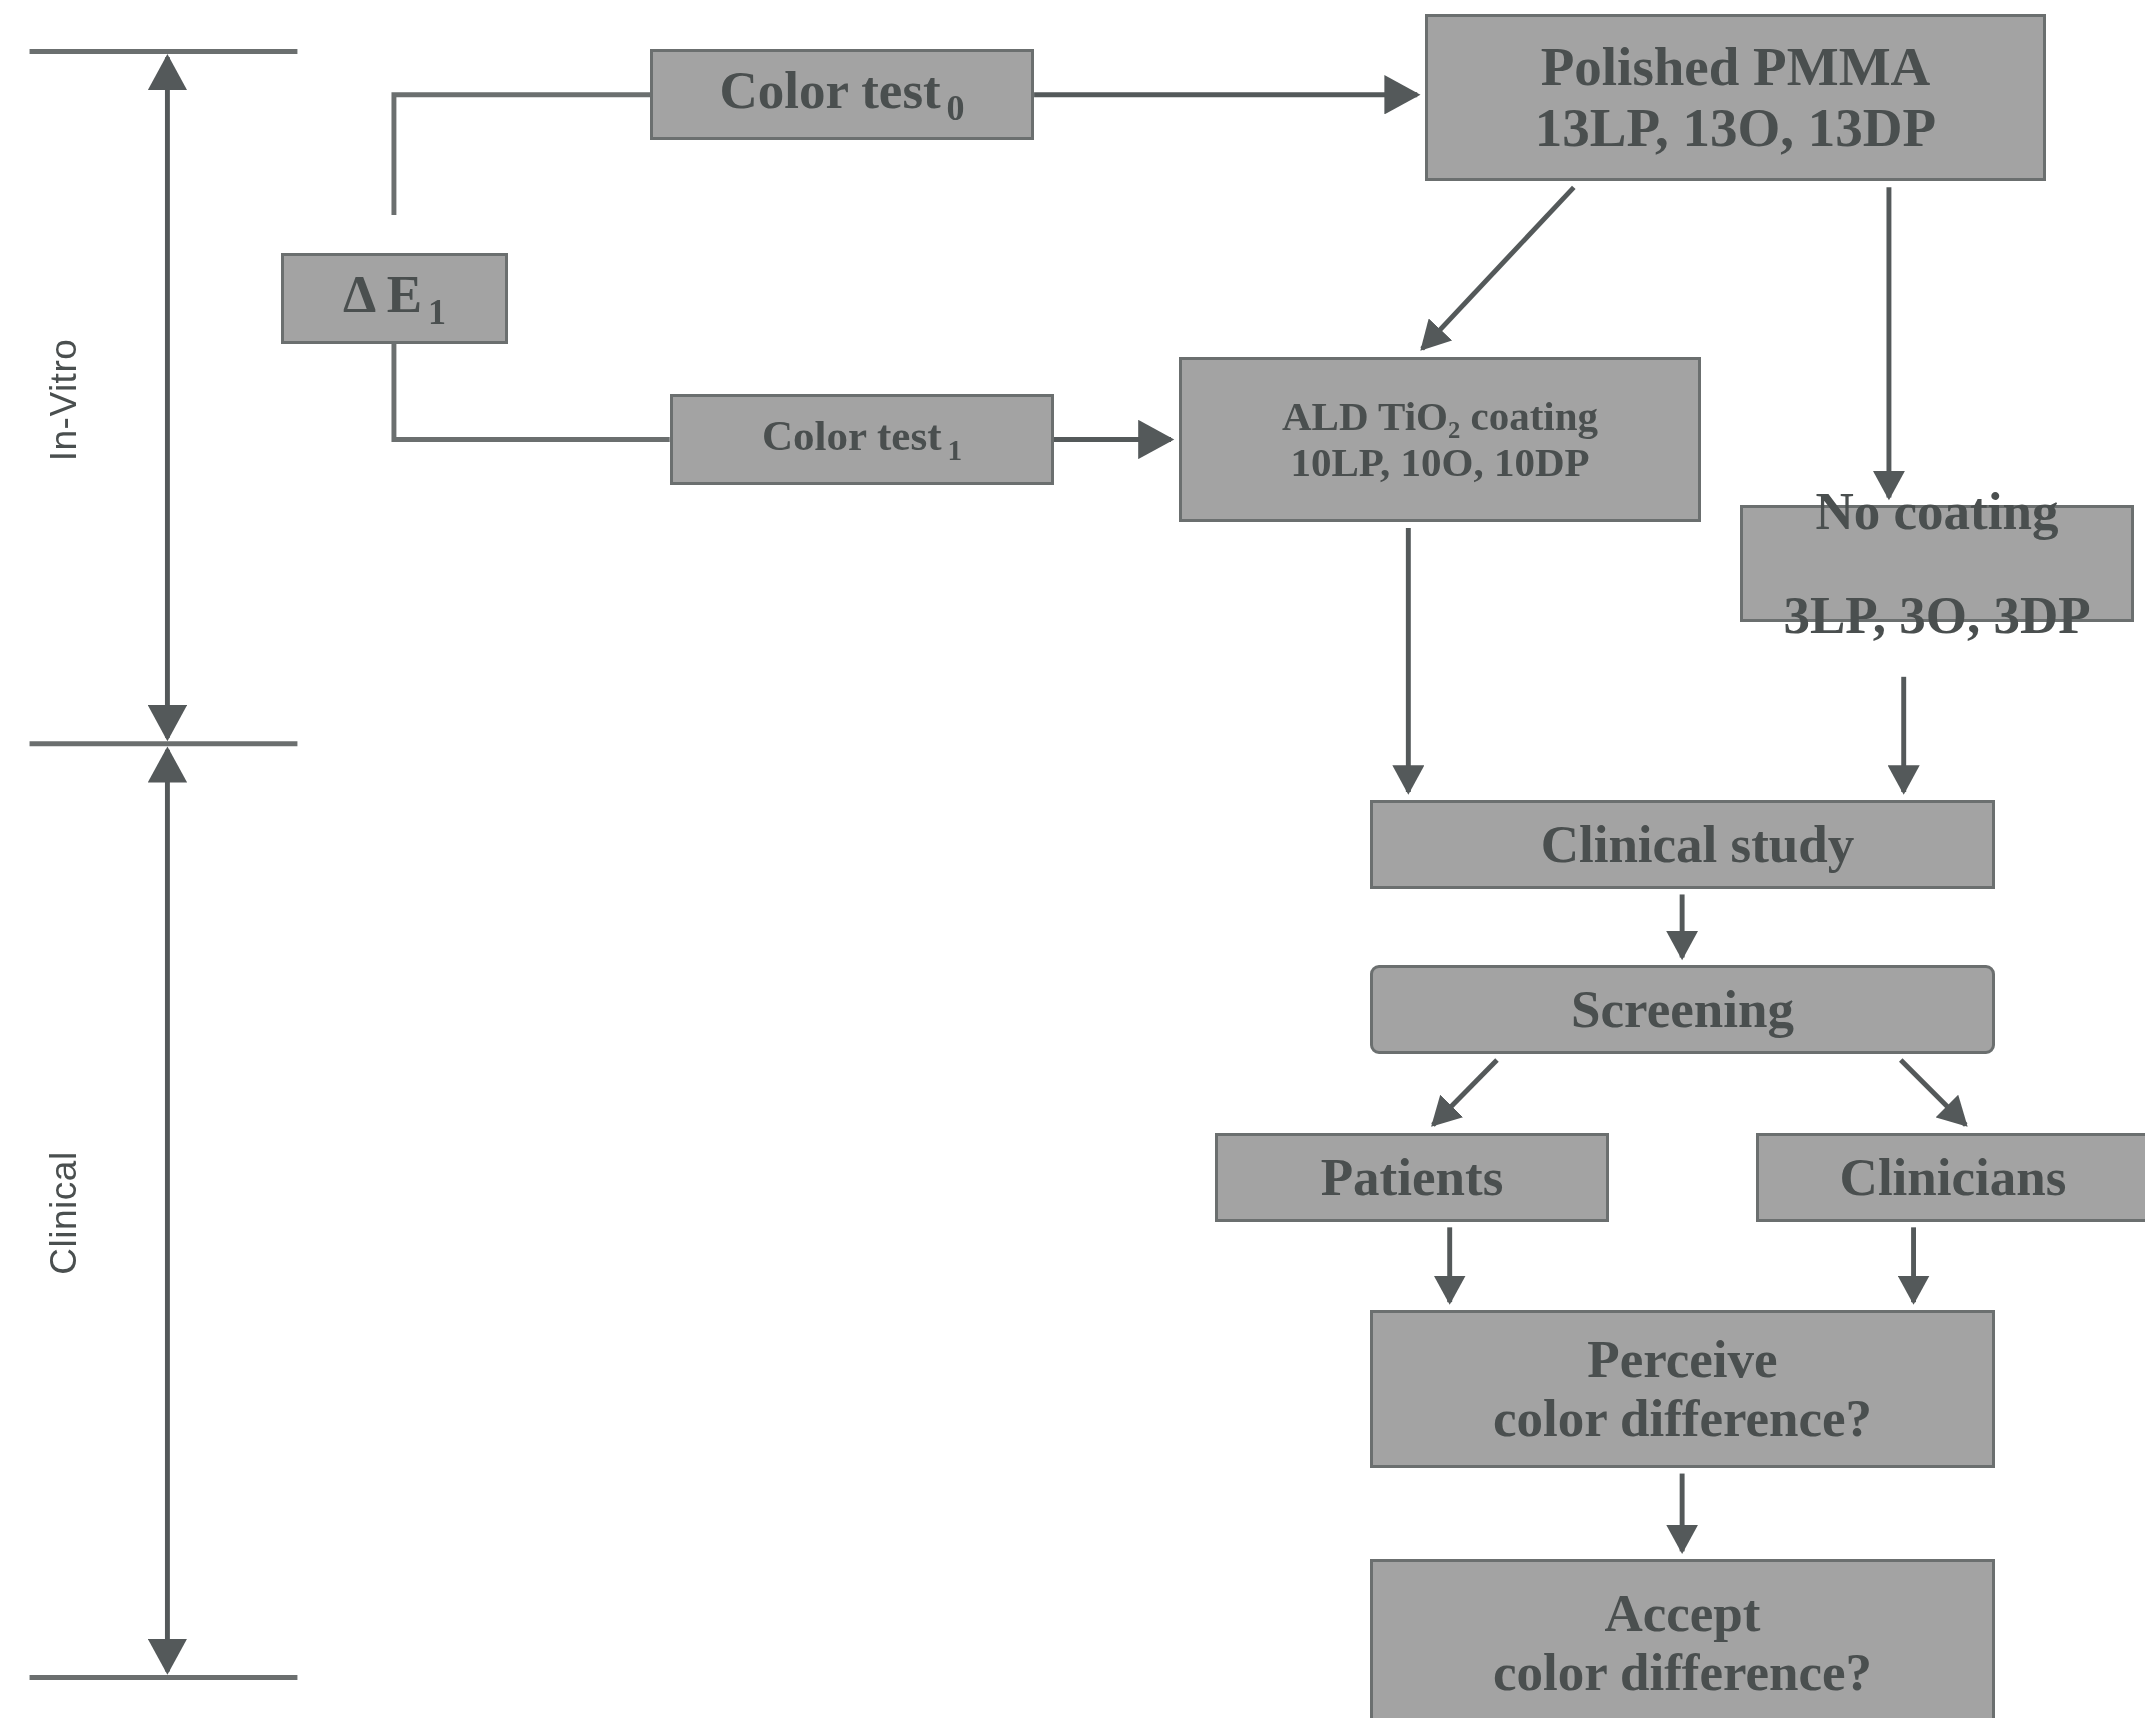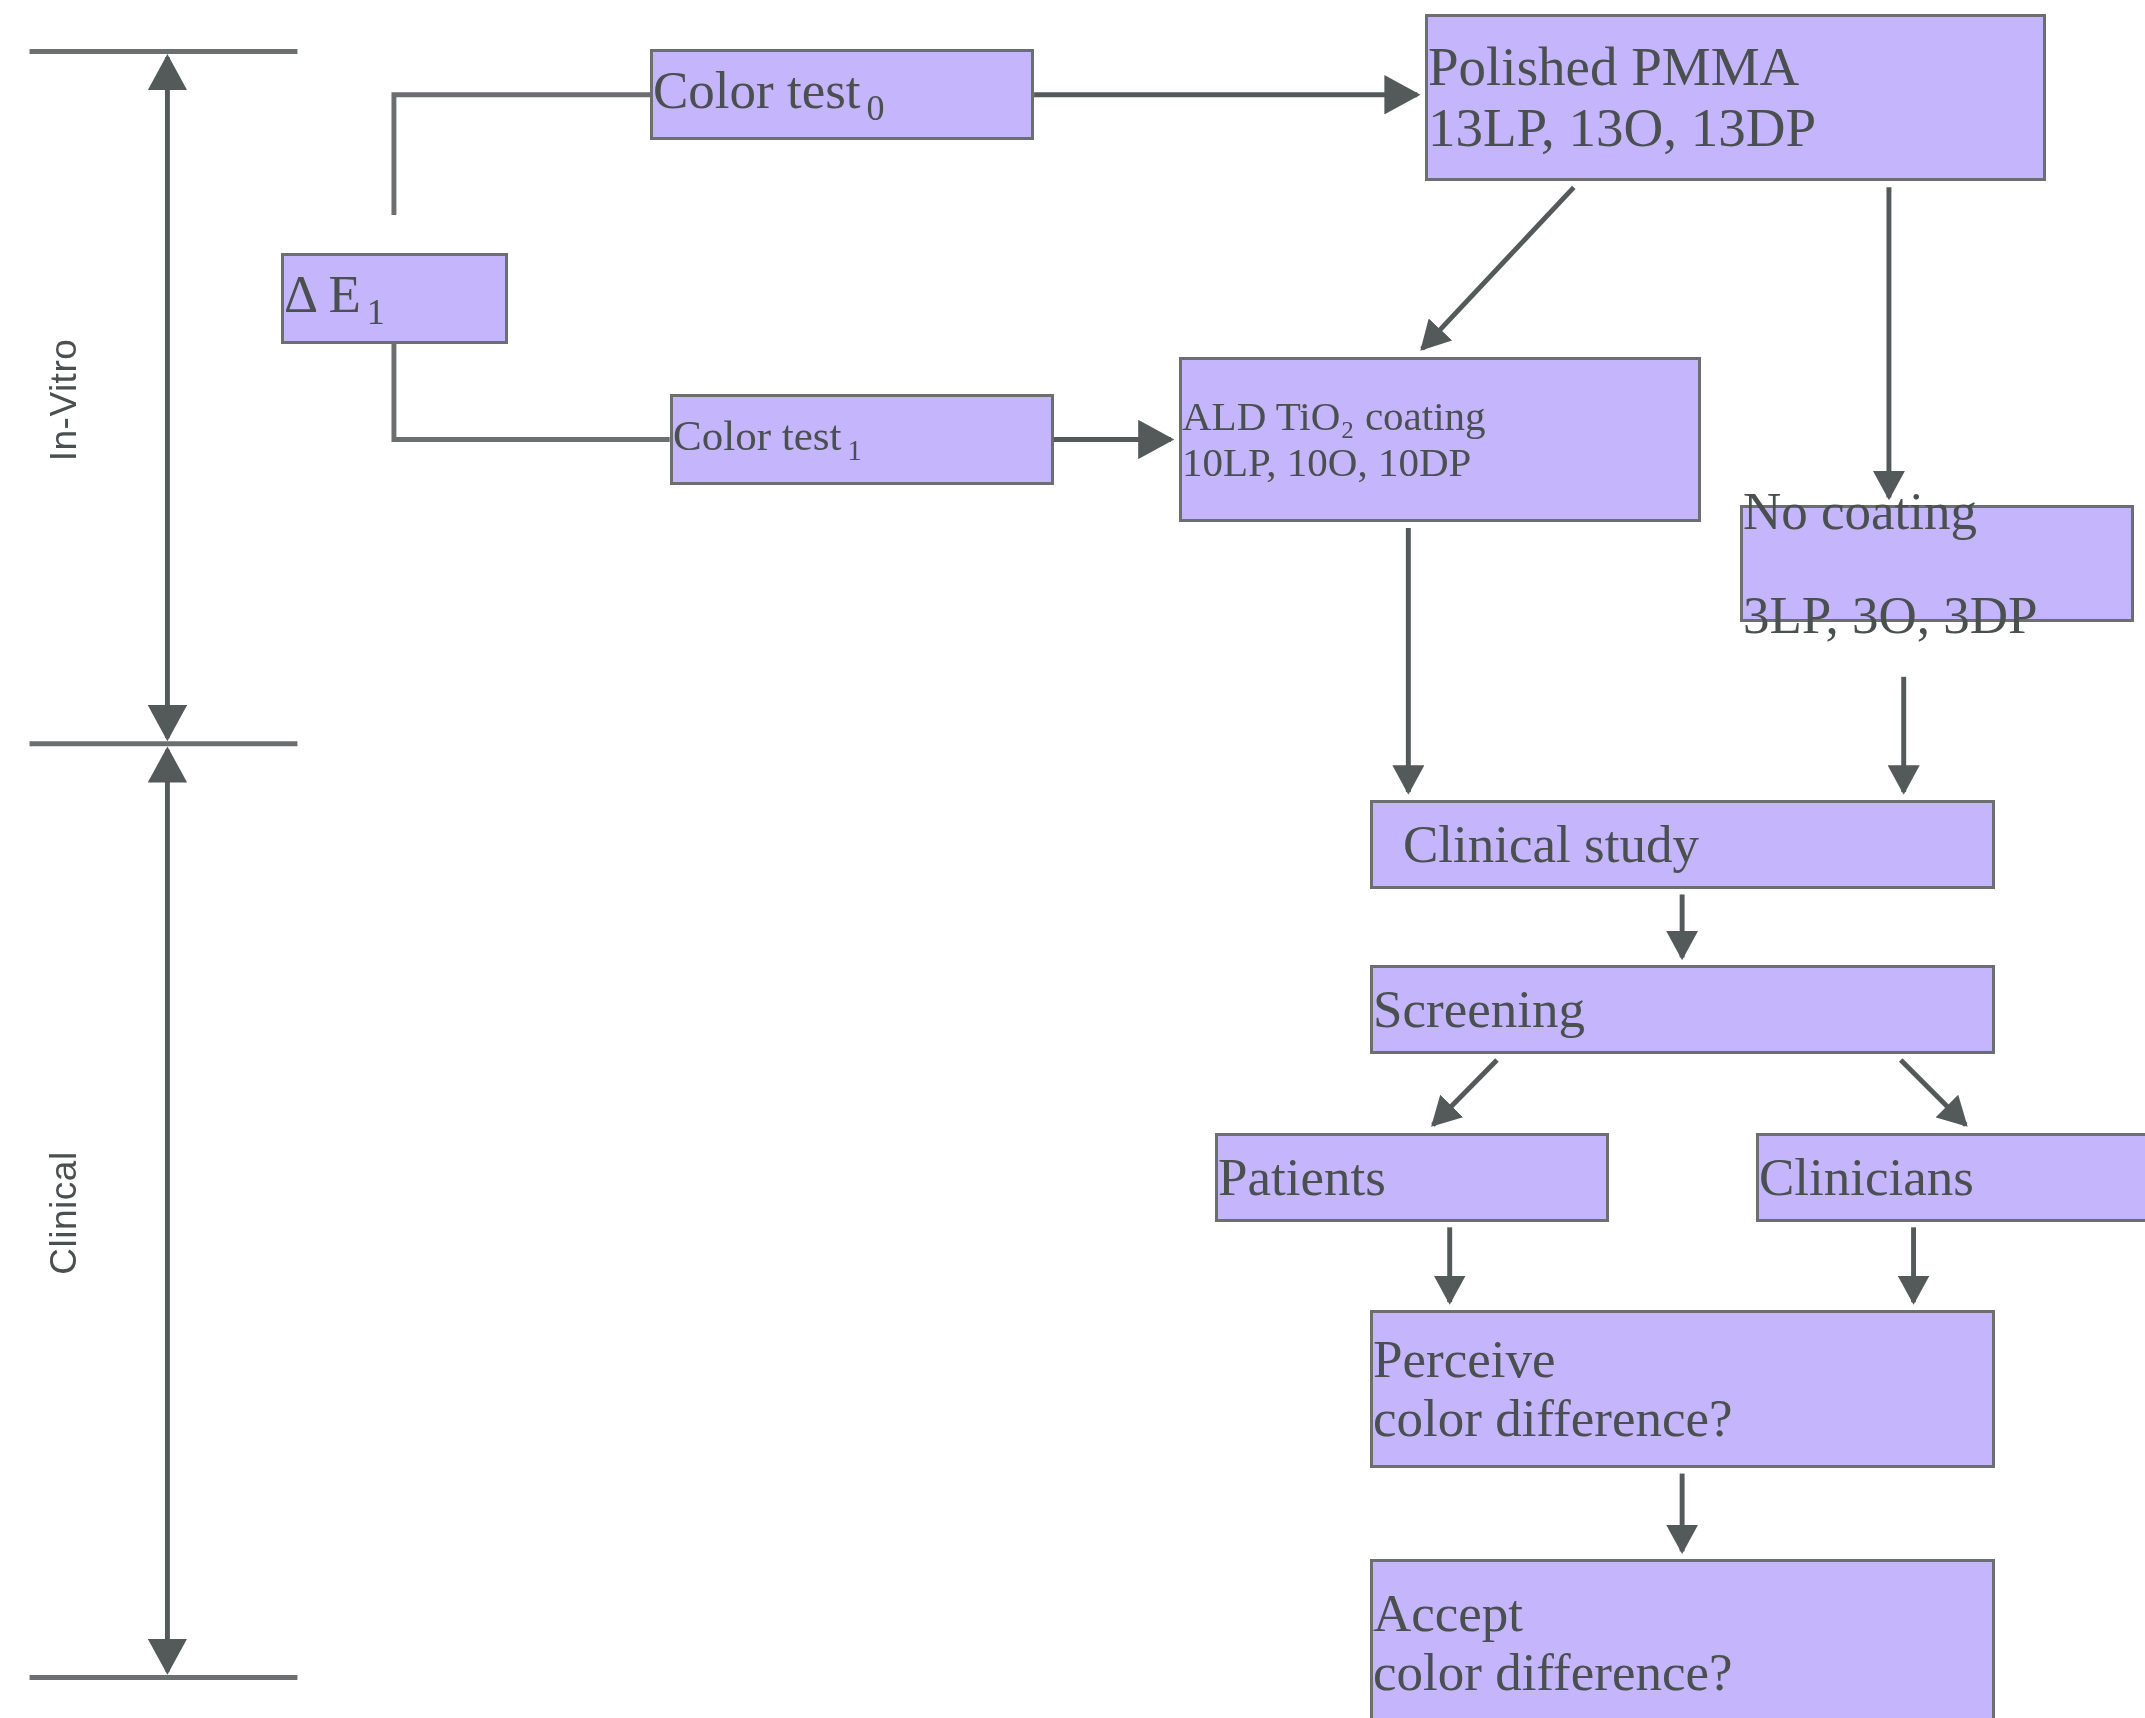--- a/index.html
+++ b/index.html
@@ -20,30 +20,31 @@
     left: 0;
     top: 0;
     width: 2145px;
     height: 1719px;
     pointer-events: none;
   }
   .node {
     position: absolute;
     box-sizing: border-box;
     border: 3.9px solid #6b6f6f;
-    background: #c4b5fd;
+    background: #a3a3a3;
     color: #4a4f4f;
     display: flex;
     flex-direction: column;
-    align-items: flex-start;
+    align-items: center;
     justify-content: center;
     text-align: center;
     font-family: "Liberation Serif", "DejaVu Serif", serif;
     line-height: 1.12;
     white-space: nowrap;
+    font-weight: bold;
   }
   .node .ln { display: block; }
   .node .sub {
     font-size: 0.68em;
     vertical-align: sub;
     padding-left: 5.9px;
   }
   .axis-label {
     position: absolute;
     color: #4a4f4f;
@@ -142,21 +143,21 @@
 
   <div class="node" style="left:1740px; top:505px; width:394px; height:117px; font-size:53px;gap:44px;">
     <span class="ln">No coating</span>
     <span class="ln">3LP, 3O, 3DP</span>
   </div>
 
   <div class="node" style="left:1370px; top:800px; width:625px; height:89px; font-size:53px;padding-left:30px;">
     <span class="ln">Clinical study</span>
   </div>
 
-  <div class="node" style="left:1370px; top:965px; width:625px; height:89px; font-size:53px;">
+  <div class="node" style="left:1370px; top:965px; width:625px; height:89px; font-size:53px;border-radius:9px;">
     <span class="ln">Screening</span>
   </div>
 
   <div class="node" style="left:1215px; top:1133px; width:394px; height:89px; font-size:53px;">
     <span class="ln">Patients</span>
   </div>
 
   <div class="node" style="left:1756px; top:1133px; width:394px; height:89px; font-size:53px;">
     <span class="ln">Clinicians</span>
   </div>

